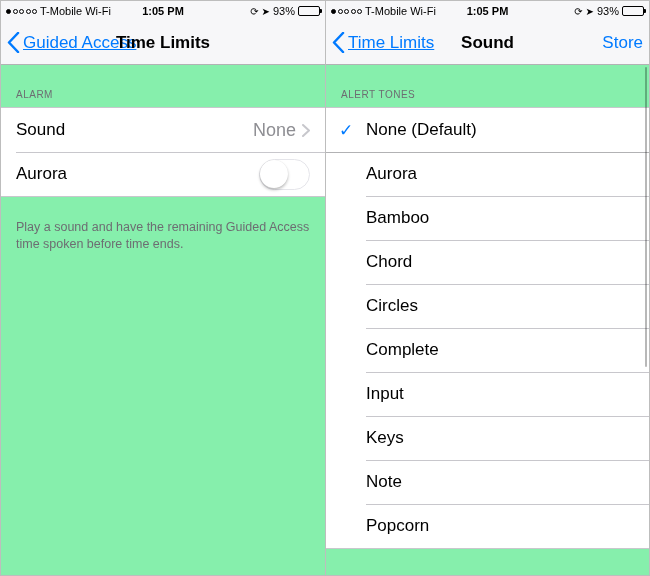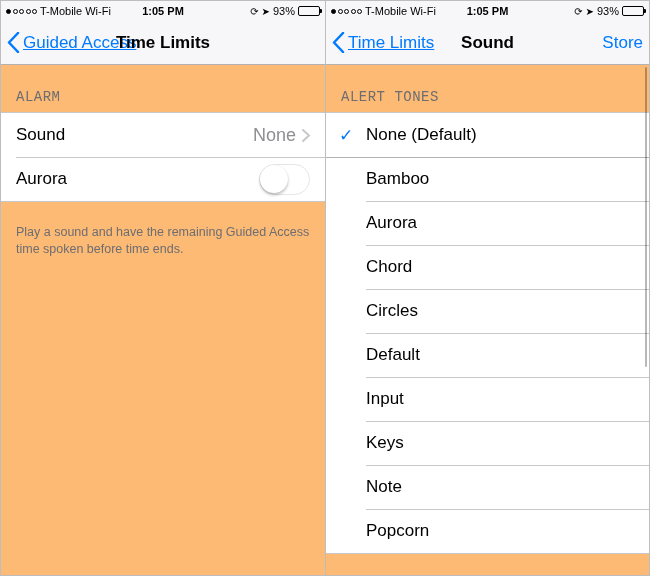--- a/index.html
+++ b/index.html
@@ -6,21 +6,21 @@
   html, body { width: 650px; height: 576px; }
   body {
     font-family: -apple-system, "Helvetica Neue", Helvetica, Arial, sans-serif;
     background: #fff;
     display: flex;
     border: 1px solid #bdbdbd;
   }
   .pane {
     width: 324px;
     height: 574px;
-    background: #fdba74;
+    background: #86efac;
     position: relative;
     overflow: hidden;
   }
   .pane + .pane { border-left: 1px solid #bdbdbd; }
 
   
   .statusbar {
     height: 20px;
     display: flex;
     align-items: center;
@@ -65,22 +65,22 @@
   .nav-title {
     position: absolute; left: 0; right: 0; text-align: center;
     font-size: 17px; font-weight: 600; color: #000; pointer-events: none;
   }
   .nav-right {
     margin-left: auto; color: #007aff; font-size: 17px; cursor: pointer;
   }
 
   
   .section-header {
-    font-size: 14px; color: #6d6d72; letter-spacing: 0.5px;
-    padding: 24px 15px 7px 15px; text-transform: uppercase; font-family: Liberation Mono, monospace;
+    font-size: 10px; color: #6d6d72; letter-spacing: 0.5px;
+    padding: 24px 15px 7px 15px; text-transform: uppercase;
   }
   .section-footer {
     font-size: 12.5px; color: #6d6d72; padding: 22px 15px; line-height: 1.35;
   }
   .cell-group {
     background: #fff; border-top: 1px solid #c8c7cc; border-bottom: 1px solid #c8c7cc;
   }
   .cell {
     min-height: 44px; display: flex; align-items: center;
     padding: 0 15px; position: relative; font-size: 17px; color: #000;
@@ -217,37 +217,37 @@
 
   <div class="section-header">ALERT TONES</div>
 
   <div class="tone-group" id="tone-group">
       <div class="tone-cell selected">
         <div class="check">✓</div>
         <div class="label">None (Default)</div>
       </div>
       <div class="tone-cell">
         <div class="check"></div>
+        <div class="label">Aurora</div>
+      </div>
+      <div class="tone-cell">
+        <div class="check"></div>
         <div class="label">Bamboo</div>
       </div>
       <div class="tone-cell">
         <div class="check"></div>
-        <div class="label">Aurora</div>
-      </div>
-      <div class="tone-cell">
-        <div class="check"></div>
         <div class="label">Chord</div>
       </div>
       <div class="tone-cell">
         <div class="check"></div>
         <div class="label">Circles</div>
       </div>
       <div class="tone-cell">
         <div class="check"></div>
-        <div class="label">Default</div>
+        <div class="label">Complete</div>
       </div>
       <div class="tone-cell">
         <div class="check"></div>
         <div class="label">Input</div>
       </div>
       <div class="tone-cell">
         <div class="check"></div>
         <div class="label">Keys</div>
       </div>
       <div class="tone-cell">

